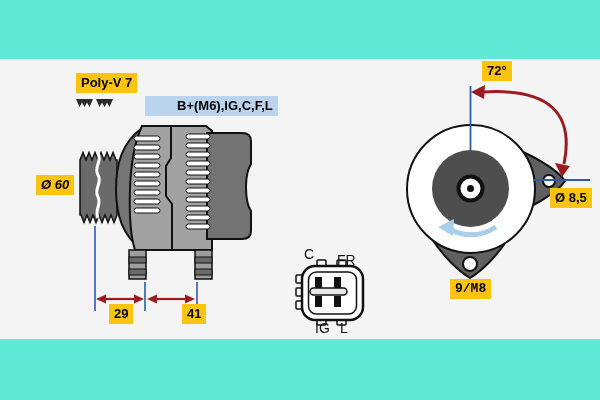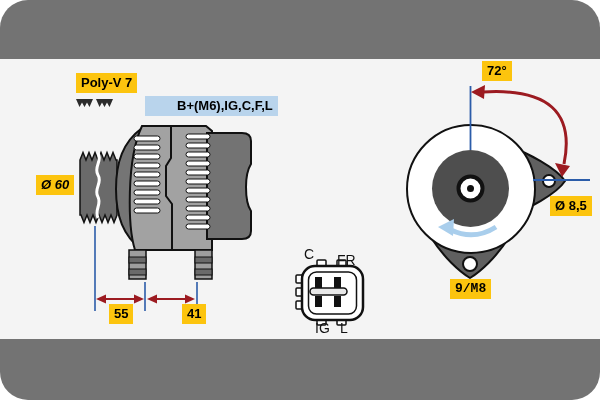--- a/index.html
+++ b/index.html
@@ -1,17 +1,17 @@
 <!DOCTYPE html>
 <html><head>
 <meta charset="utf-8">
 <style>
   html,body{margin:0;padding:0;background:#fff;}
-  #stage{position:relative;width:600px;height:400px;background:#737373;overflow:hidden;
-         font-family:"Liberation Sans",sans-serif;border-radius:28px;}
+  #stage{position:relative;width:600px;height:400px;background:#5eead4;overflow:hidden;
+         font-family:"Liberation Sans",sans-serif;}
   #stage svg{position:absolute;left:0;top:0;}
   .lbl{position:absolute;font:700 13px/1.35 "Liberation Sans",sans-serif;
        color:#000;padding:1px 5px;white-space:nowrap;}
   .lbl.yellow{background:#fcc40e;}
   .lbl.blue{background:#b9d4ec;}
   .pin{position:absolute;font:400 14px/1.2 "Liberation Sans",sans-serif;color:#111;
        white-space:nowrap;}
 </style>
 </head>
 <body>
@@ -145,23 +145,23 @@
         <rect x="315" y="296" width="7" height="11"></rect>
         <rect x="334" y="296" width="7" height="11"></rect>
       </g>
       <rect x="310" y="288" width="37" height="7" rx="3.5" fill="#e8e8e8" stroke="#111" stroke-width="1.5"></rect>
     </g>
   </svg>
 
   <div class="lbl yellow" style="left:76px;top:73px;">Poly-V 7</div>
   <div class="lbl blue" style="left:145px;top:96px;padding-left:32px;">B+(M6),IG,C,F,L</div>
   <div class="lbl yellow" style="left:36px;top:175px;font-style:italic;">Ø 60</div>
-  <div class="lbl yellow" style="left:109px;top:304px;">55</div>
+  <div class="lbl yellow" style="left:109px;top:304px;">29</div>
   <div class="lbl yellow" style="left:168px;top:304px;margin-left:14px;">41</div>
   <div class="lbl yellow" style="left:482px;top:61px;">72°</div>
-  <div class="lbl yellow" style="left:550px;top:196px;">Ø 8,5</div>
+  <div class="lbl yellow" style="left:550px;top:188px;">Ø 8,5</div>
   <div class="lbl yellow" style="left:450px;top:279px;font-family:Liberation Mono, monospace;">9/M8</div>
 
   <div class="pin" style="left:304px;top:246px;">C</div>
   <div class="pin" style="left:337px;top:244px;margin-top:8px;">FR</div>
   <div class="pin" style="left:315px;top:320px;">IG</div>
   <div class="pin" style="left:340px;top:320px;">L</div>
 </div>
 
 </body></html>

